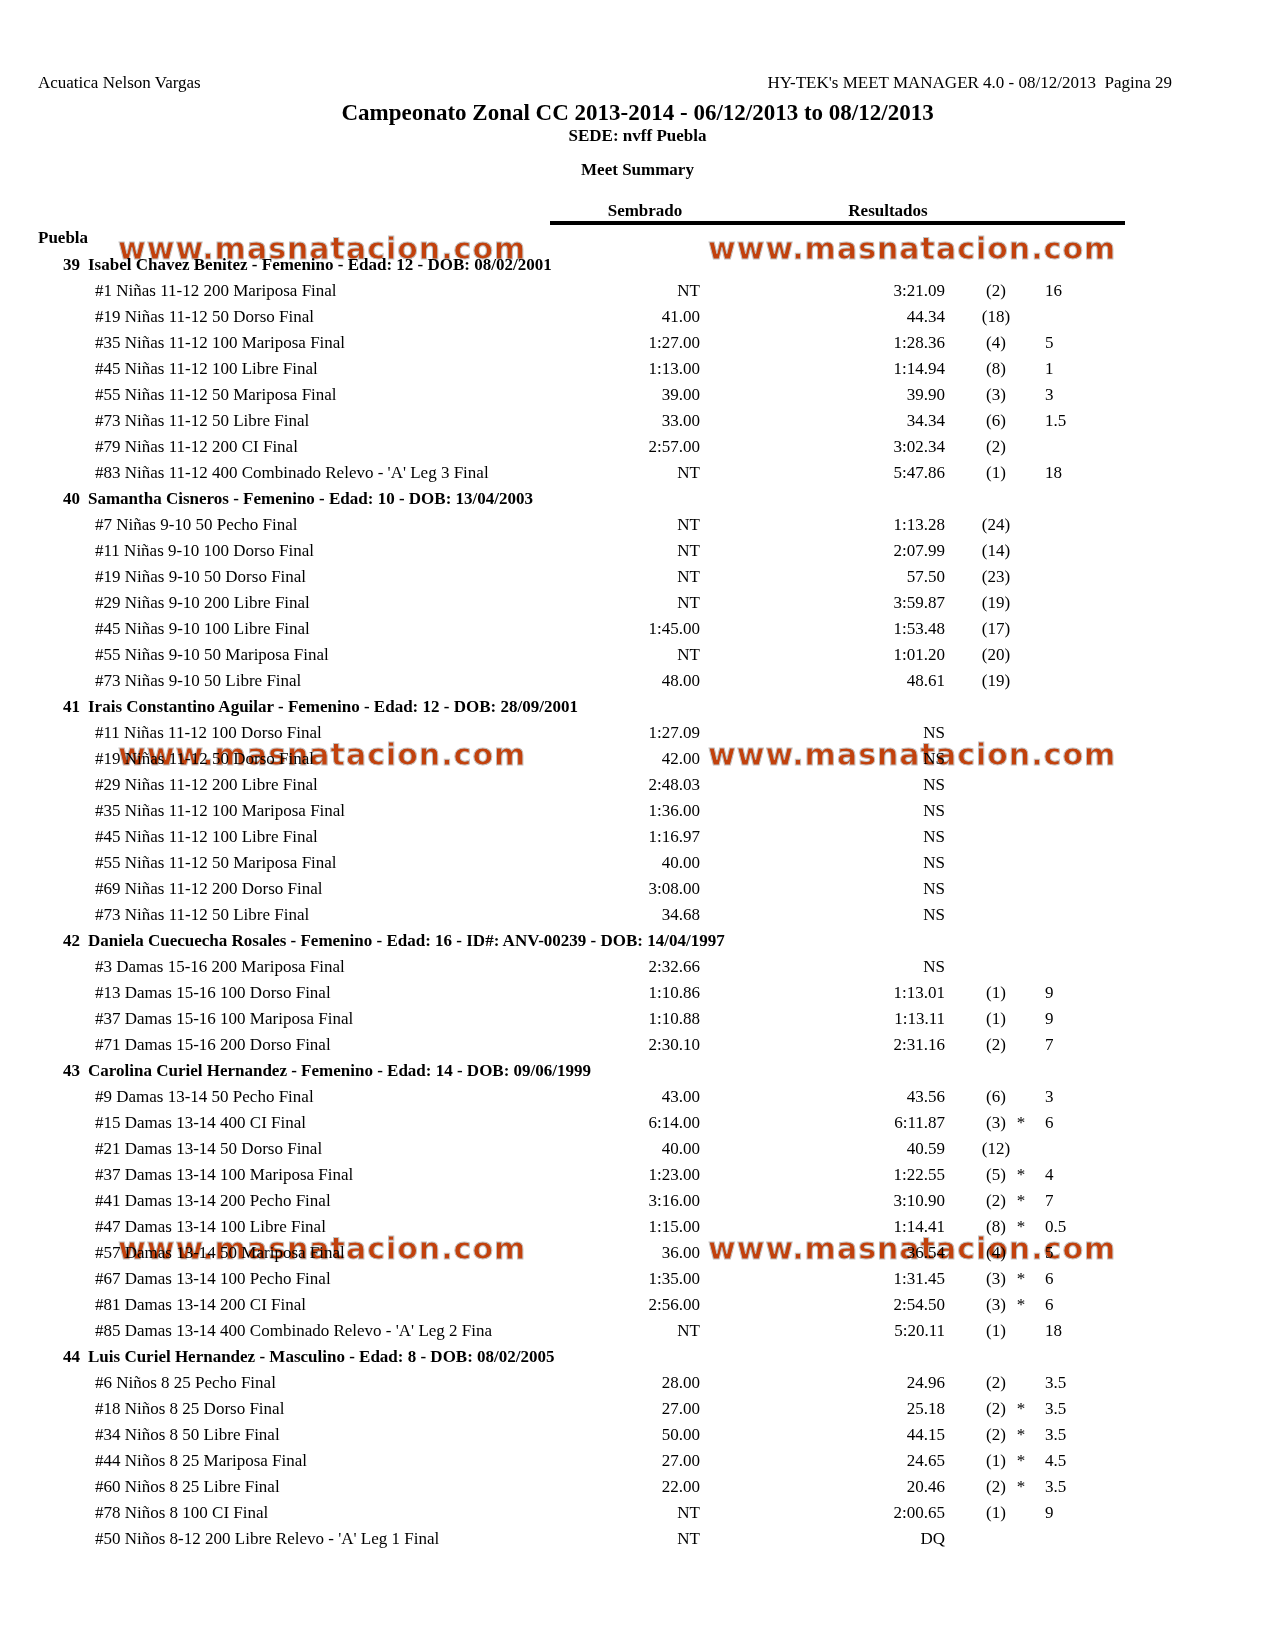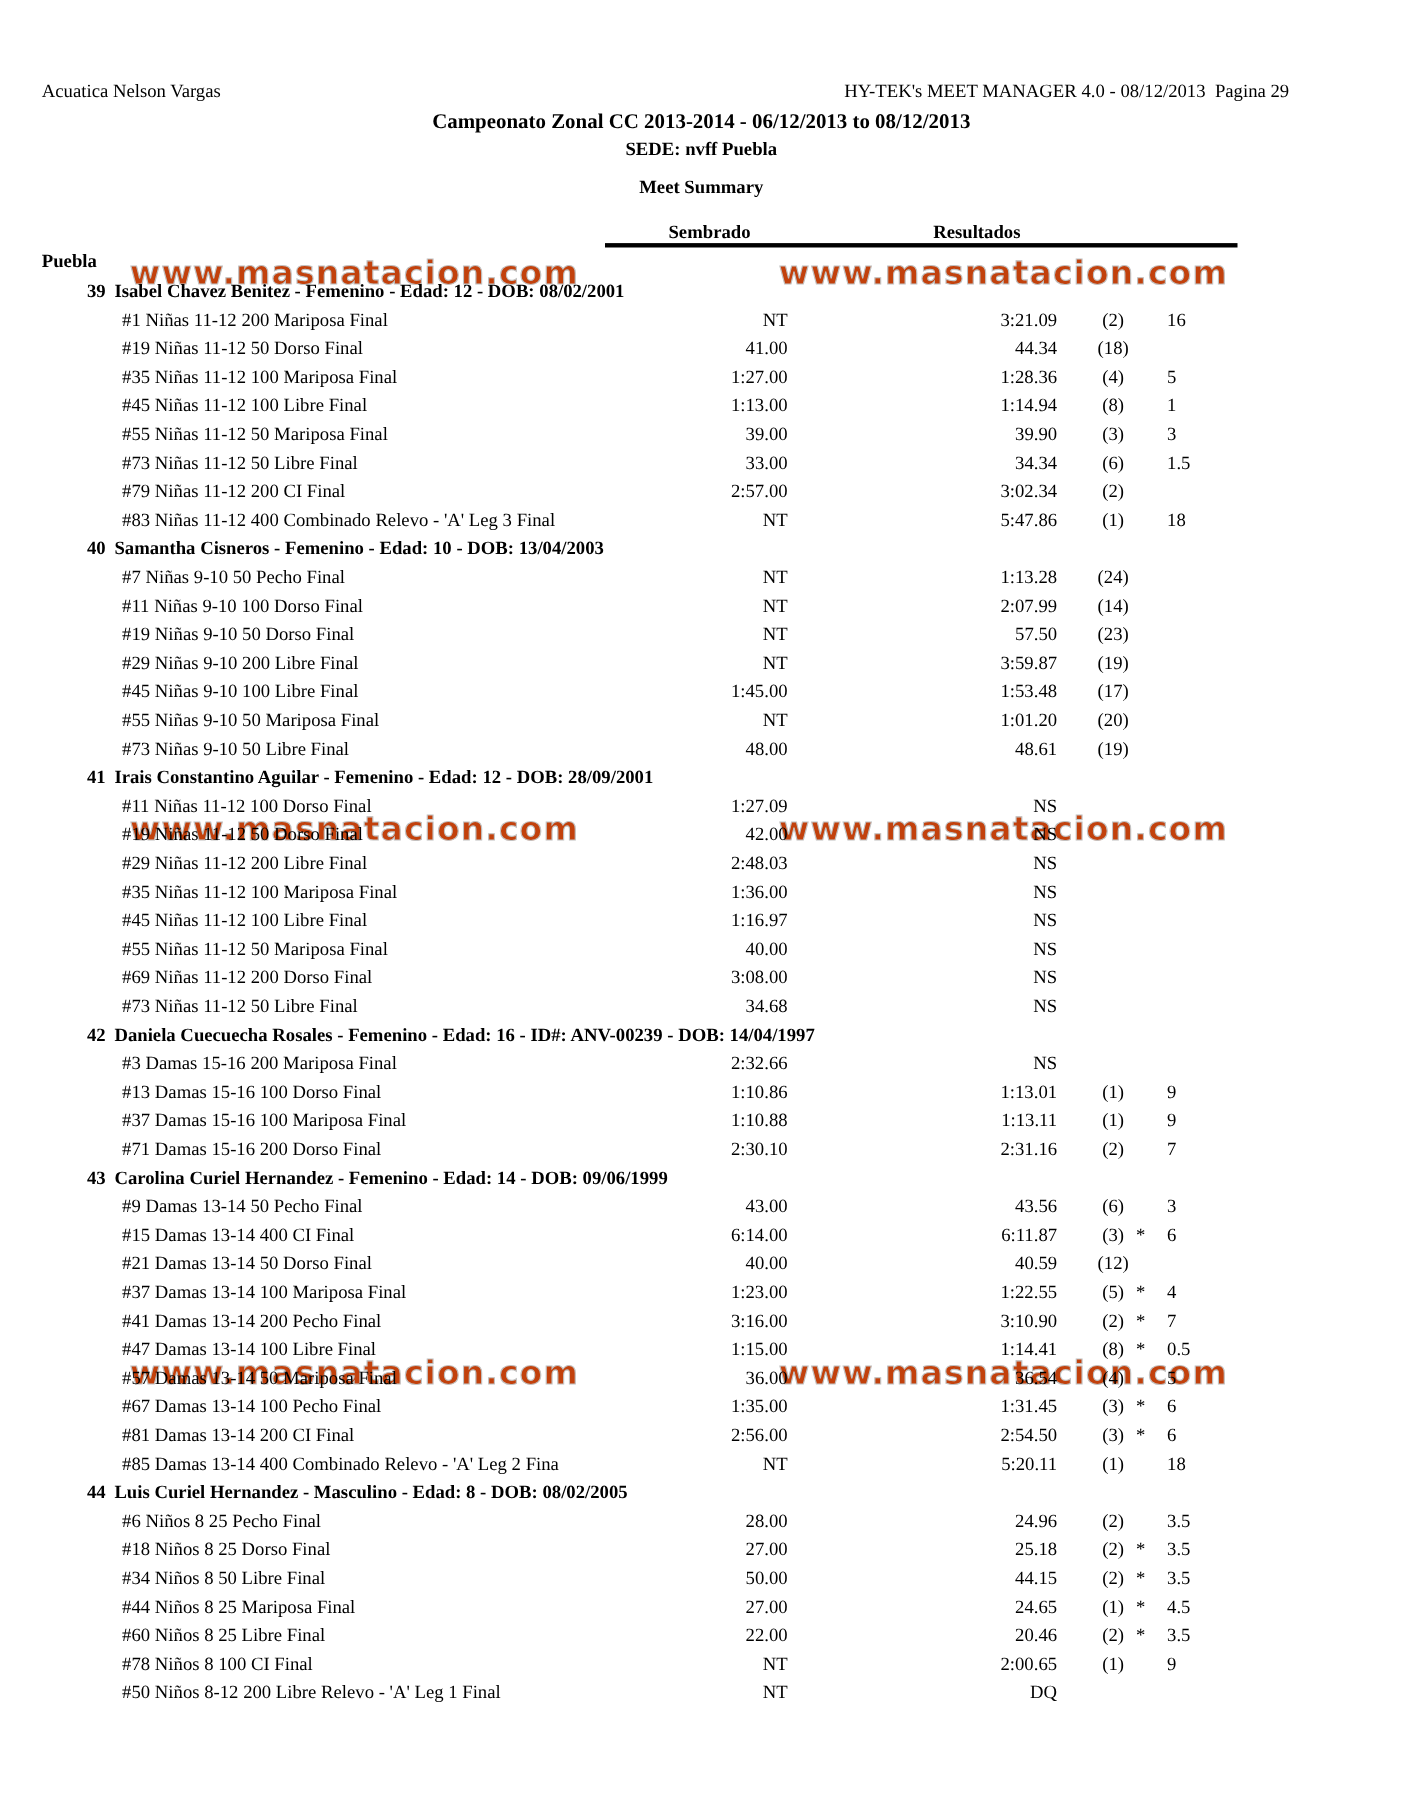--- a/index.html
+++ b/index.html
@@ -9,28 +9,28 @@
     background:#ffffff;
     font-family:"Liberation Serif","DejaVu Serif",serif;
     font-size:17px;color:#000;
     overflow:hidden;
   }
   .abs{position:absolute;}
   .bold{font-weight:bold;}
   .centered{left:0;width:100%;text-align:center;}
   .club{left:38px;top:73px;}
   .app-info{right:103px;top:73px;white-space:pre;}
-  .meet-title{top:100px;font-size:19px;}
+  .meet-title{top:100px;font-size:23px;}
   .venue{top:126px;}
   .report-title{top:160px;}
   .col-seed{left:560px;width:170px;top:201px;text-align:center;}
   .col-results{left:800px;width:176px;top:201px;text-align:center;}
   .header-line{left:550px;top:221px;width:575px;height:4px;background:#000;}
   .team{left:38px;top:228px;}
-  .rows{left:16px;top:252px;width:1176px;height:1320px;}
+  .rows{left:0;top:252px;width:1176px;height:1320px;}
   .row{position:absolute;left:0;width:1275px;height:26px;line-height:26px;}
   .row span{position:absolute;height:26px;line-height:26px;}
   .sw-num{left:40px;width:40px;text-align:right;font-weight:bold;}
   .sw-name{left:88px;font-weight:bold;white-space:pre;}
   .ev-desc{left:95px;white-space:pre;}
   .ev-seed{left:500px;width:200px;text-align:right;}
   .ev-result{left:700px;width:245px;text-align:right;}
   .ev-place{left:963px;width:66px;text-align:center;}
   .ev-star{left:1008px;width:26px;text-align:center;}
   .ev-pts{left:1045px;}

